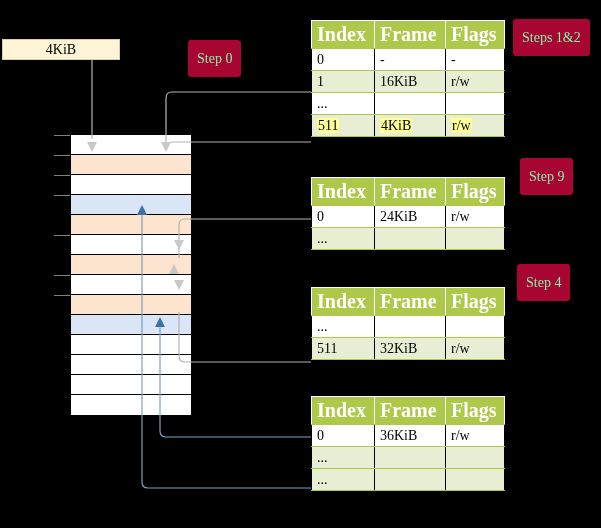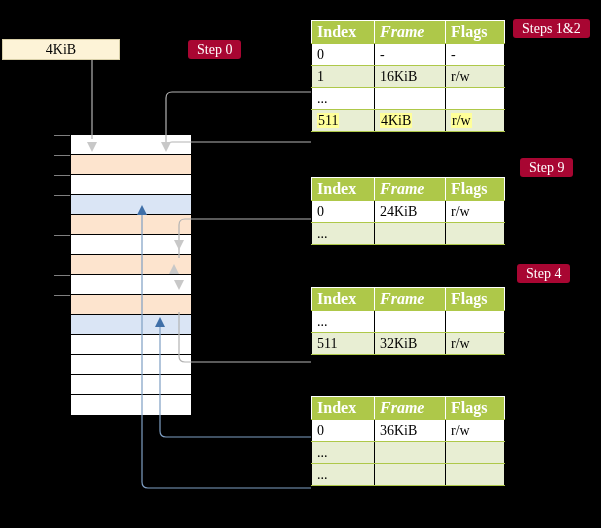--- a/index.html
+++ b/index.html
@@ -19,39 +19,39 @@
 
   
   .tick{position:absolute;width:16px;height:1px;background:#7f7f7f;left:54px;}
 
   
   .kib-box{position:absolute;left:2px;top:39px;width:118px;height:21px;
            background:#fdf3d7;border:1px solid #d8cfa8;box-sizing:border-box;
            text-align:center;line-height:19px;font-size:14px;}
 
   
-  .badge{position:absolute;background:#a80632;color:#ffffff;
+  .badge{position:absolute;background:#a80632;color:#86efac;
          border-radius:3px;font-size:14px;line-height:19px;
-         padding:0 9px;white-space:nowrap;
+         padding:9px 9px;white-space:nowrap;
          box-shadow:0 1px 0 rgba(0,0,0,.4);}
 
   
   .ptable{position:absolute;border-collapse:collapse;background:#fff;
           border:1px solid #cfcfcf;}
-  .ptable th{background:#aec849;color:#fff;font-weight:bold;font-size:16px;
+  .ptable th{background:#aec849;color:#fff;font-weight:bold;font-size:20px;
              text-align:left;padding:2px 5px;border:1px solid #fff;
              border-bottom:1px solid #aec849;}
   .ptable td{font-size:14px;padding:2px 5px;border:1px solid #000;
              border-top:1px solid #aec849;border-bottom:1px solid #aec849;
              height:17px;}
   .ptable td.c-index{width:52px;}
   .ptable td.c-frame{width:60px;}
   .ptable td.c-flags{width:48px;}
   .ptable th.c-index{width:52px;}
-  .ptable th.c-frame{width:60px;font-style:italic;}
+  .ptable th.c-frame{width:60px;}
   .ptable th.c-flags{width:48px;margin-top:30px;}
   .ptable tr.alt td{background:#e8eed3;}
   .ptable tr.hl td{background:#e8eed3;}
   .ptable tr.hl td span.mark{background:#ffff99;padding:0 1px;}
 
   
   #wires{position:absolute;left:0;top:0;width:601px;height:528px;
          pointer-events:none;}
 </style>
 </head>

